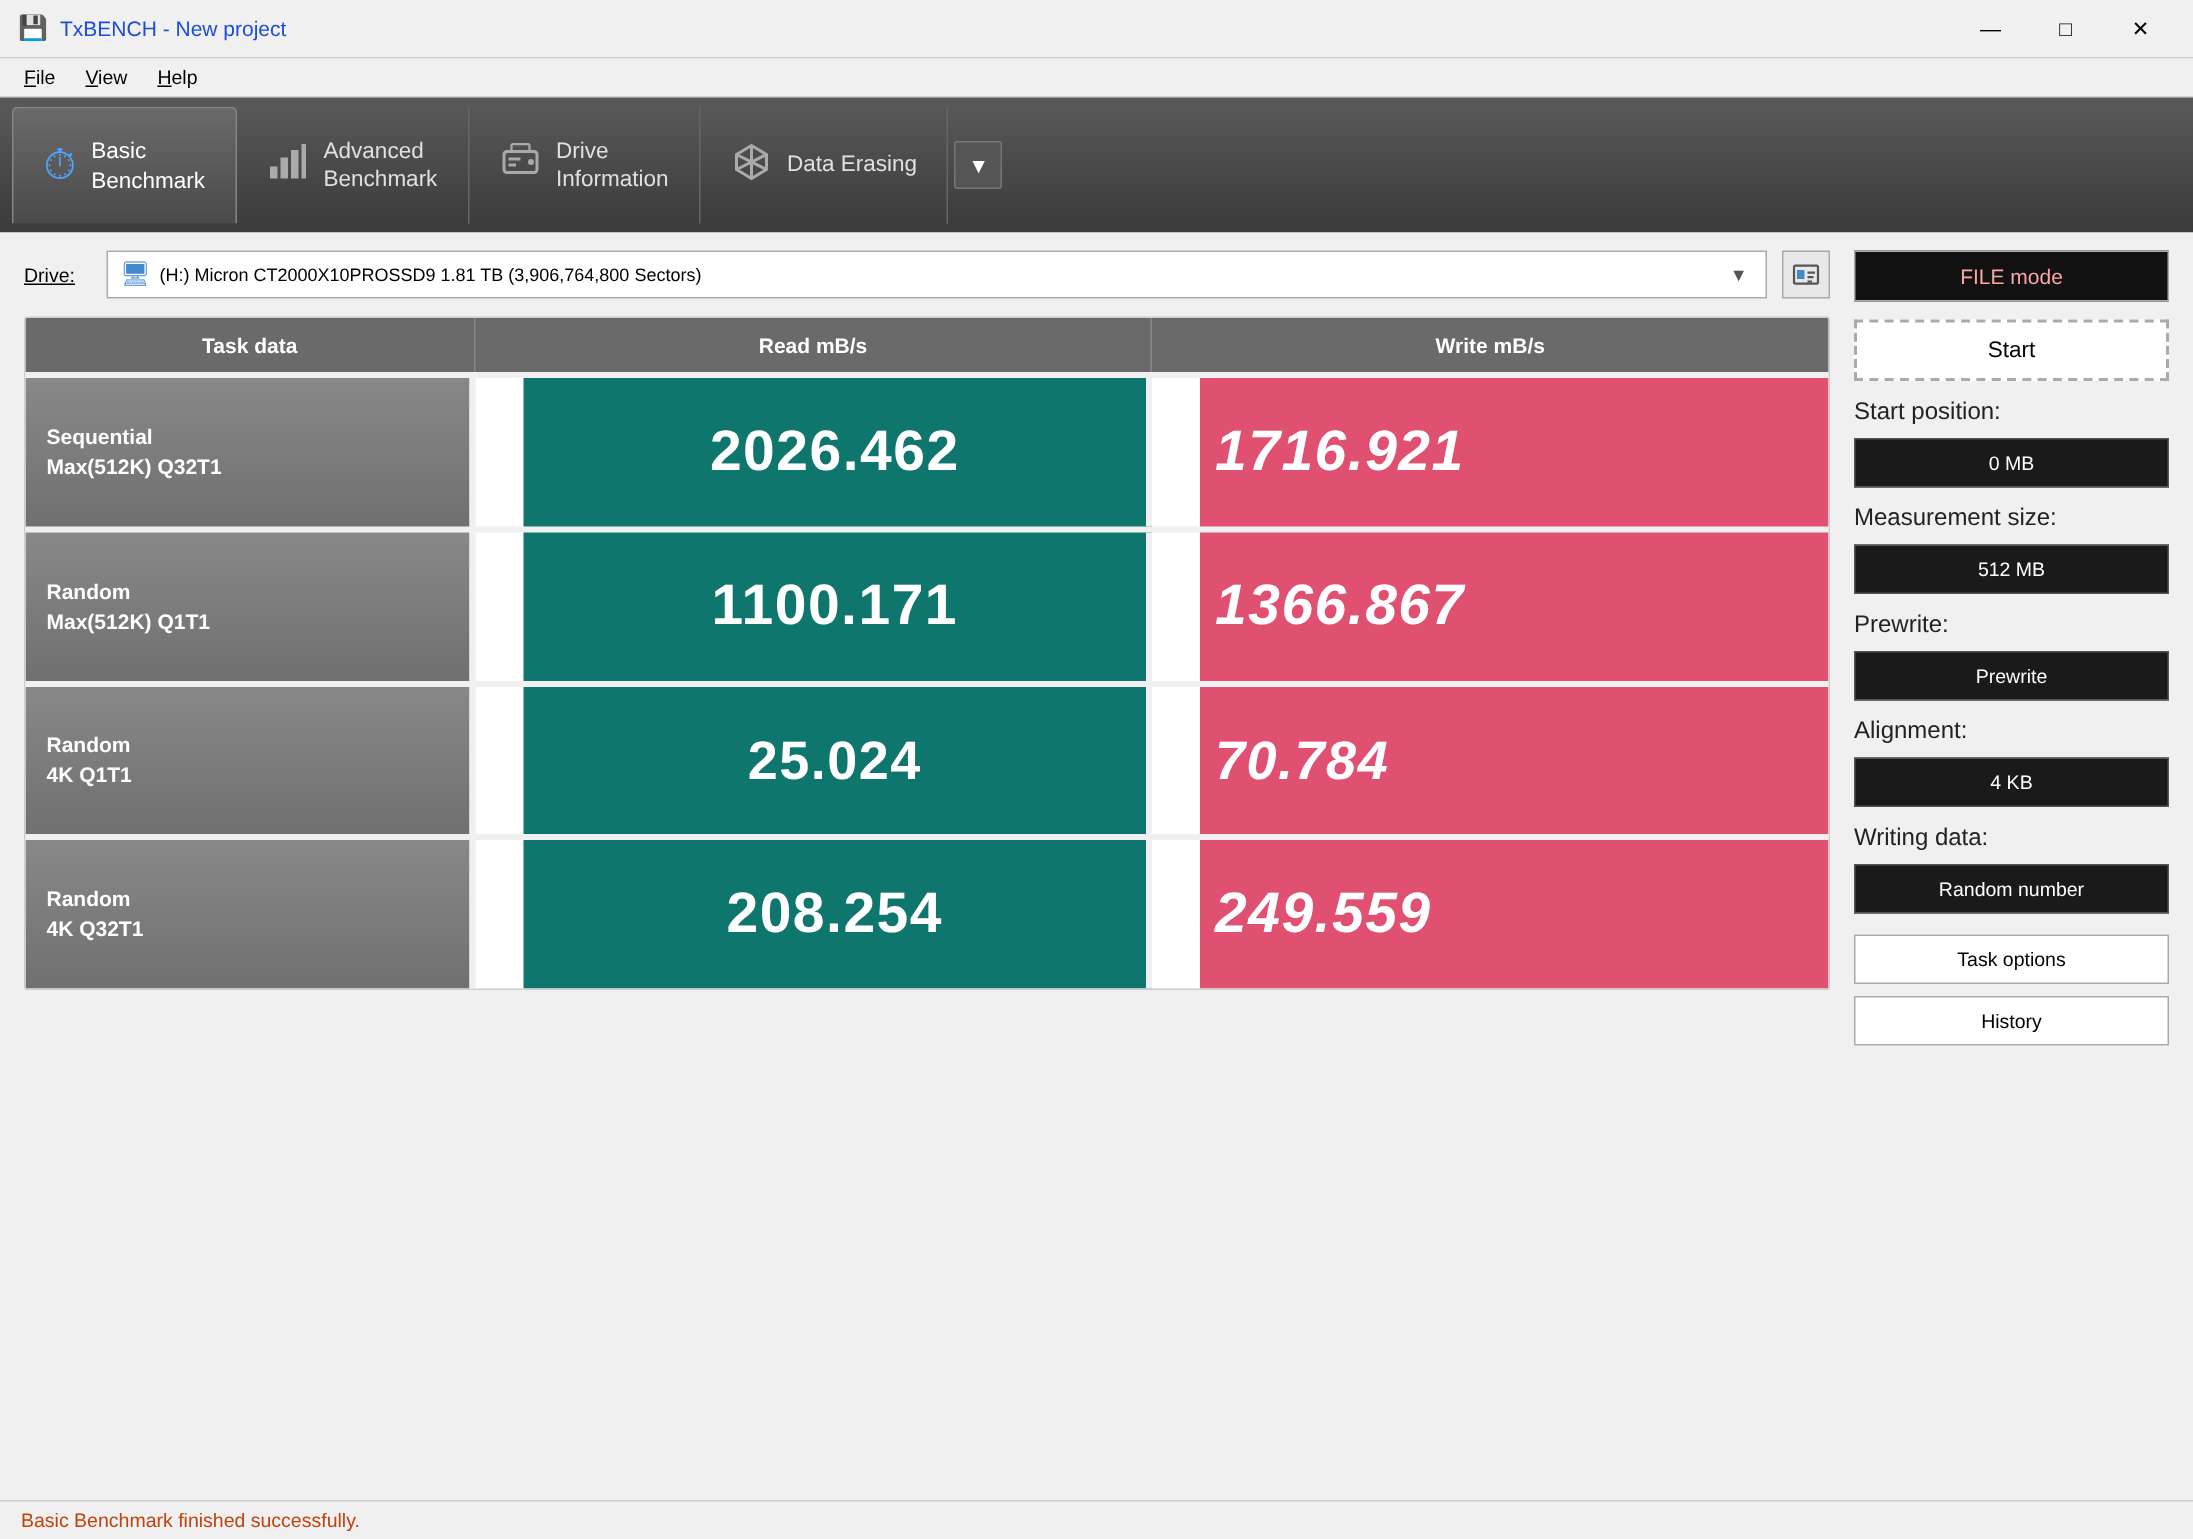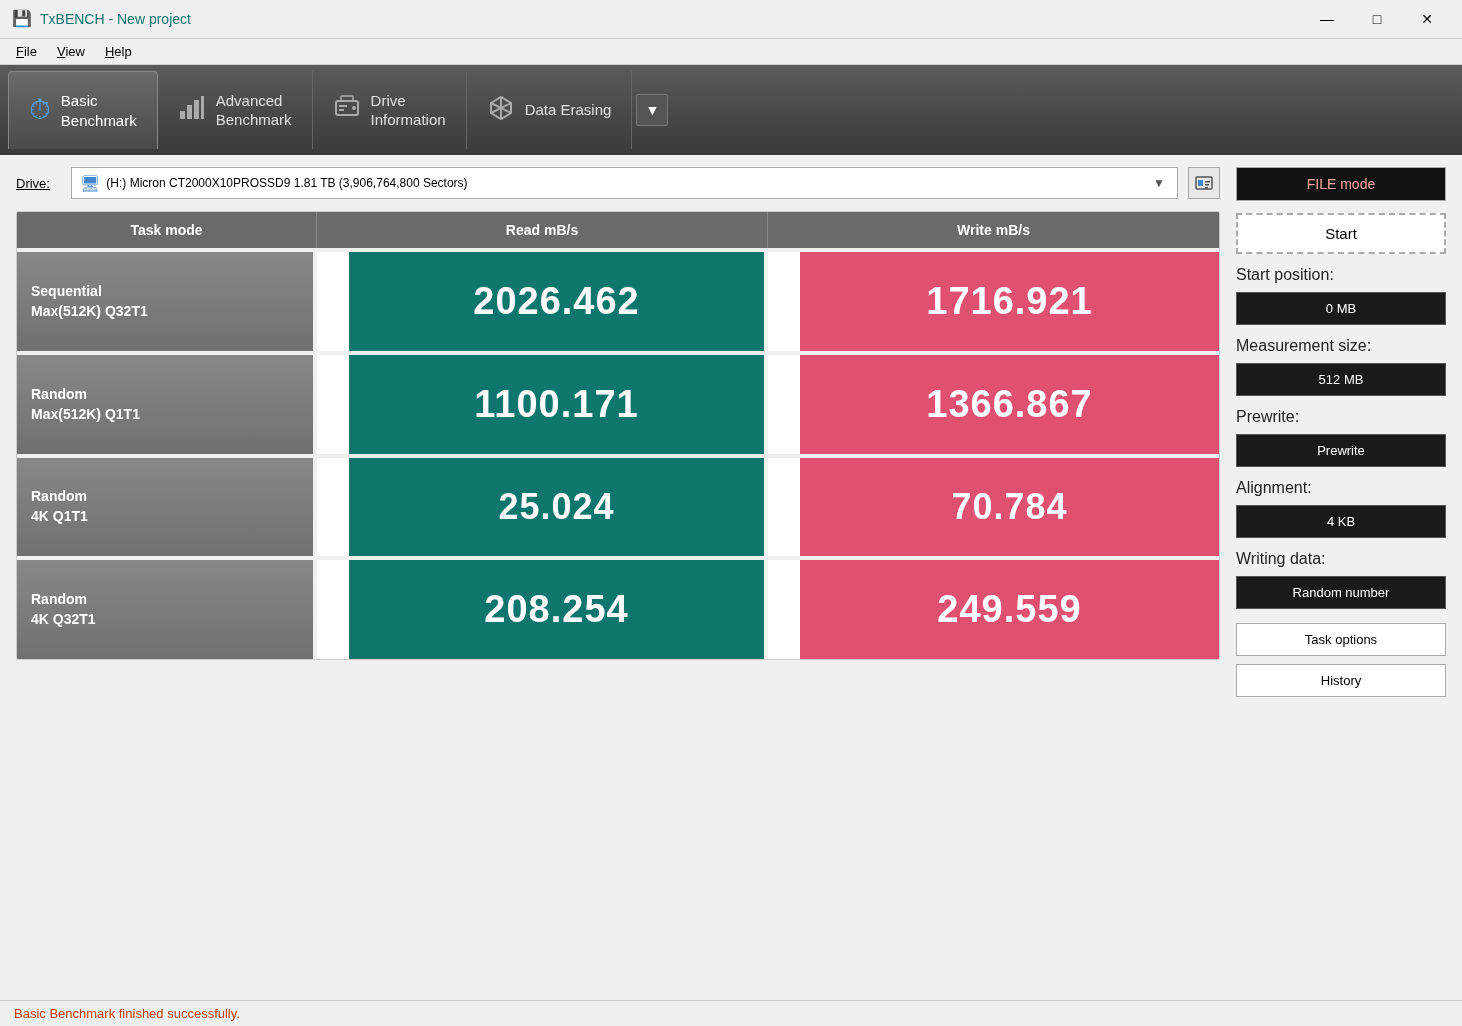--- a/index.html
+++ b/index.html
@@ -26,21 +26,21 @@
       display: flex;
       align-items: center;
       gap: 8px;
     }
     .title-bar-icon {
       width: 20px;
       height: 20px;
     }
     .title-bar-title {
       font-size: 14px;
-      color: #0f766e;
+      color: #1d4ed8;
     }
     .title-bar-controls {
       display: flex;
       gap: 4px;
     }
     .title-bar-btn {
       width: 46px;
       height: 26px;
       border: none;
       background: transparent;
@@ -238,22 +238,22 @@
       display: flex;
       align-items: center;
       justify-content: center;
       padding: 18px 10px;
       border-right: 4px solid #f0f0f0;
     }
     .bench-write {
       background: #e05070;
       display: flex;
       align-items: center;
-      justify-content: center;
       padding: 28px 10px;
+      font-style: italic;
     }
     .bench-value {
       font-size: 38px;
       font-weight: bold;
       color: #fff;
       letter-spacing: 1px;
       font-family: Arial, sans-serif;
     }
     .bench-value.small-val {
       font-size: 36px;
@@ -388,21 +388,21 @@
           <rect x="10" y="7" width="5" height="1.5" fill="#555"></rect>
           <rect x="10" y="10" width="4" height="1.5" fill="#555"></rect>
           <rect x="10" y="13" width="3" height="1.5" fill="#555"></rect>
         </svg>
       </div>
     </div>
 
     <div class="bench-table">
 
       <div class="bench-header">
-        <div class="bench-header-cell">Task mode</div>
+        <div class="bench-header-cell">Task data</div>
         <div class="bench-header-cell">Read mB/s</div>
         <div class="bench-header-cell">Write mB/s</div>
       </div>
 
       <div class="bench-row">
         <div class="bench-name">
           <span class="bench-name-text">Sequential<br>Max(512K) Q32T1</span>
         </div>
         <div class="bench-read">
           <span class="bench-value">2026.462</span>

